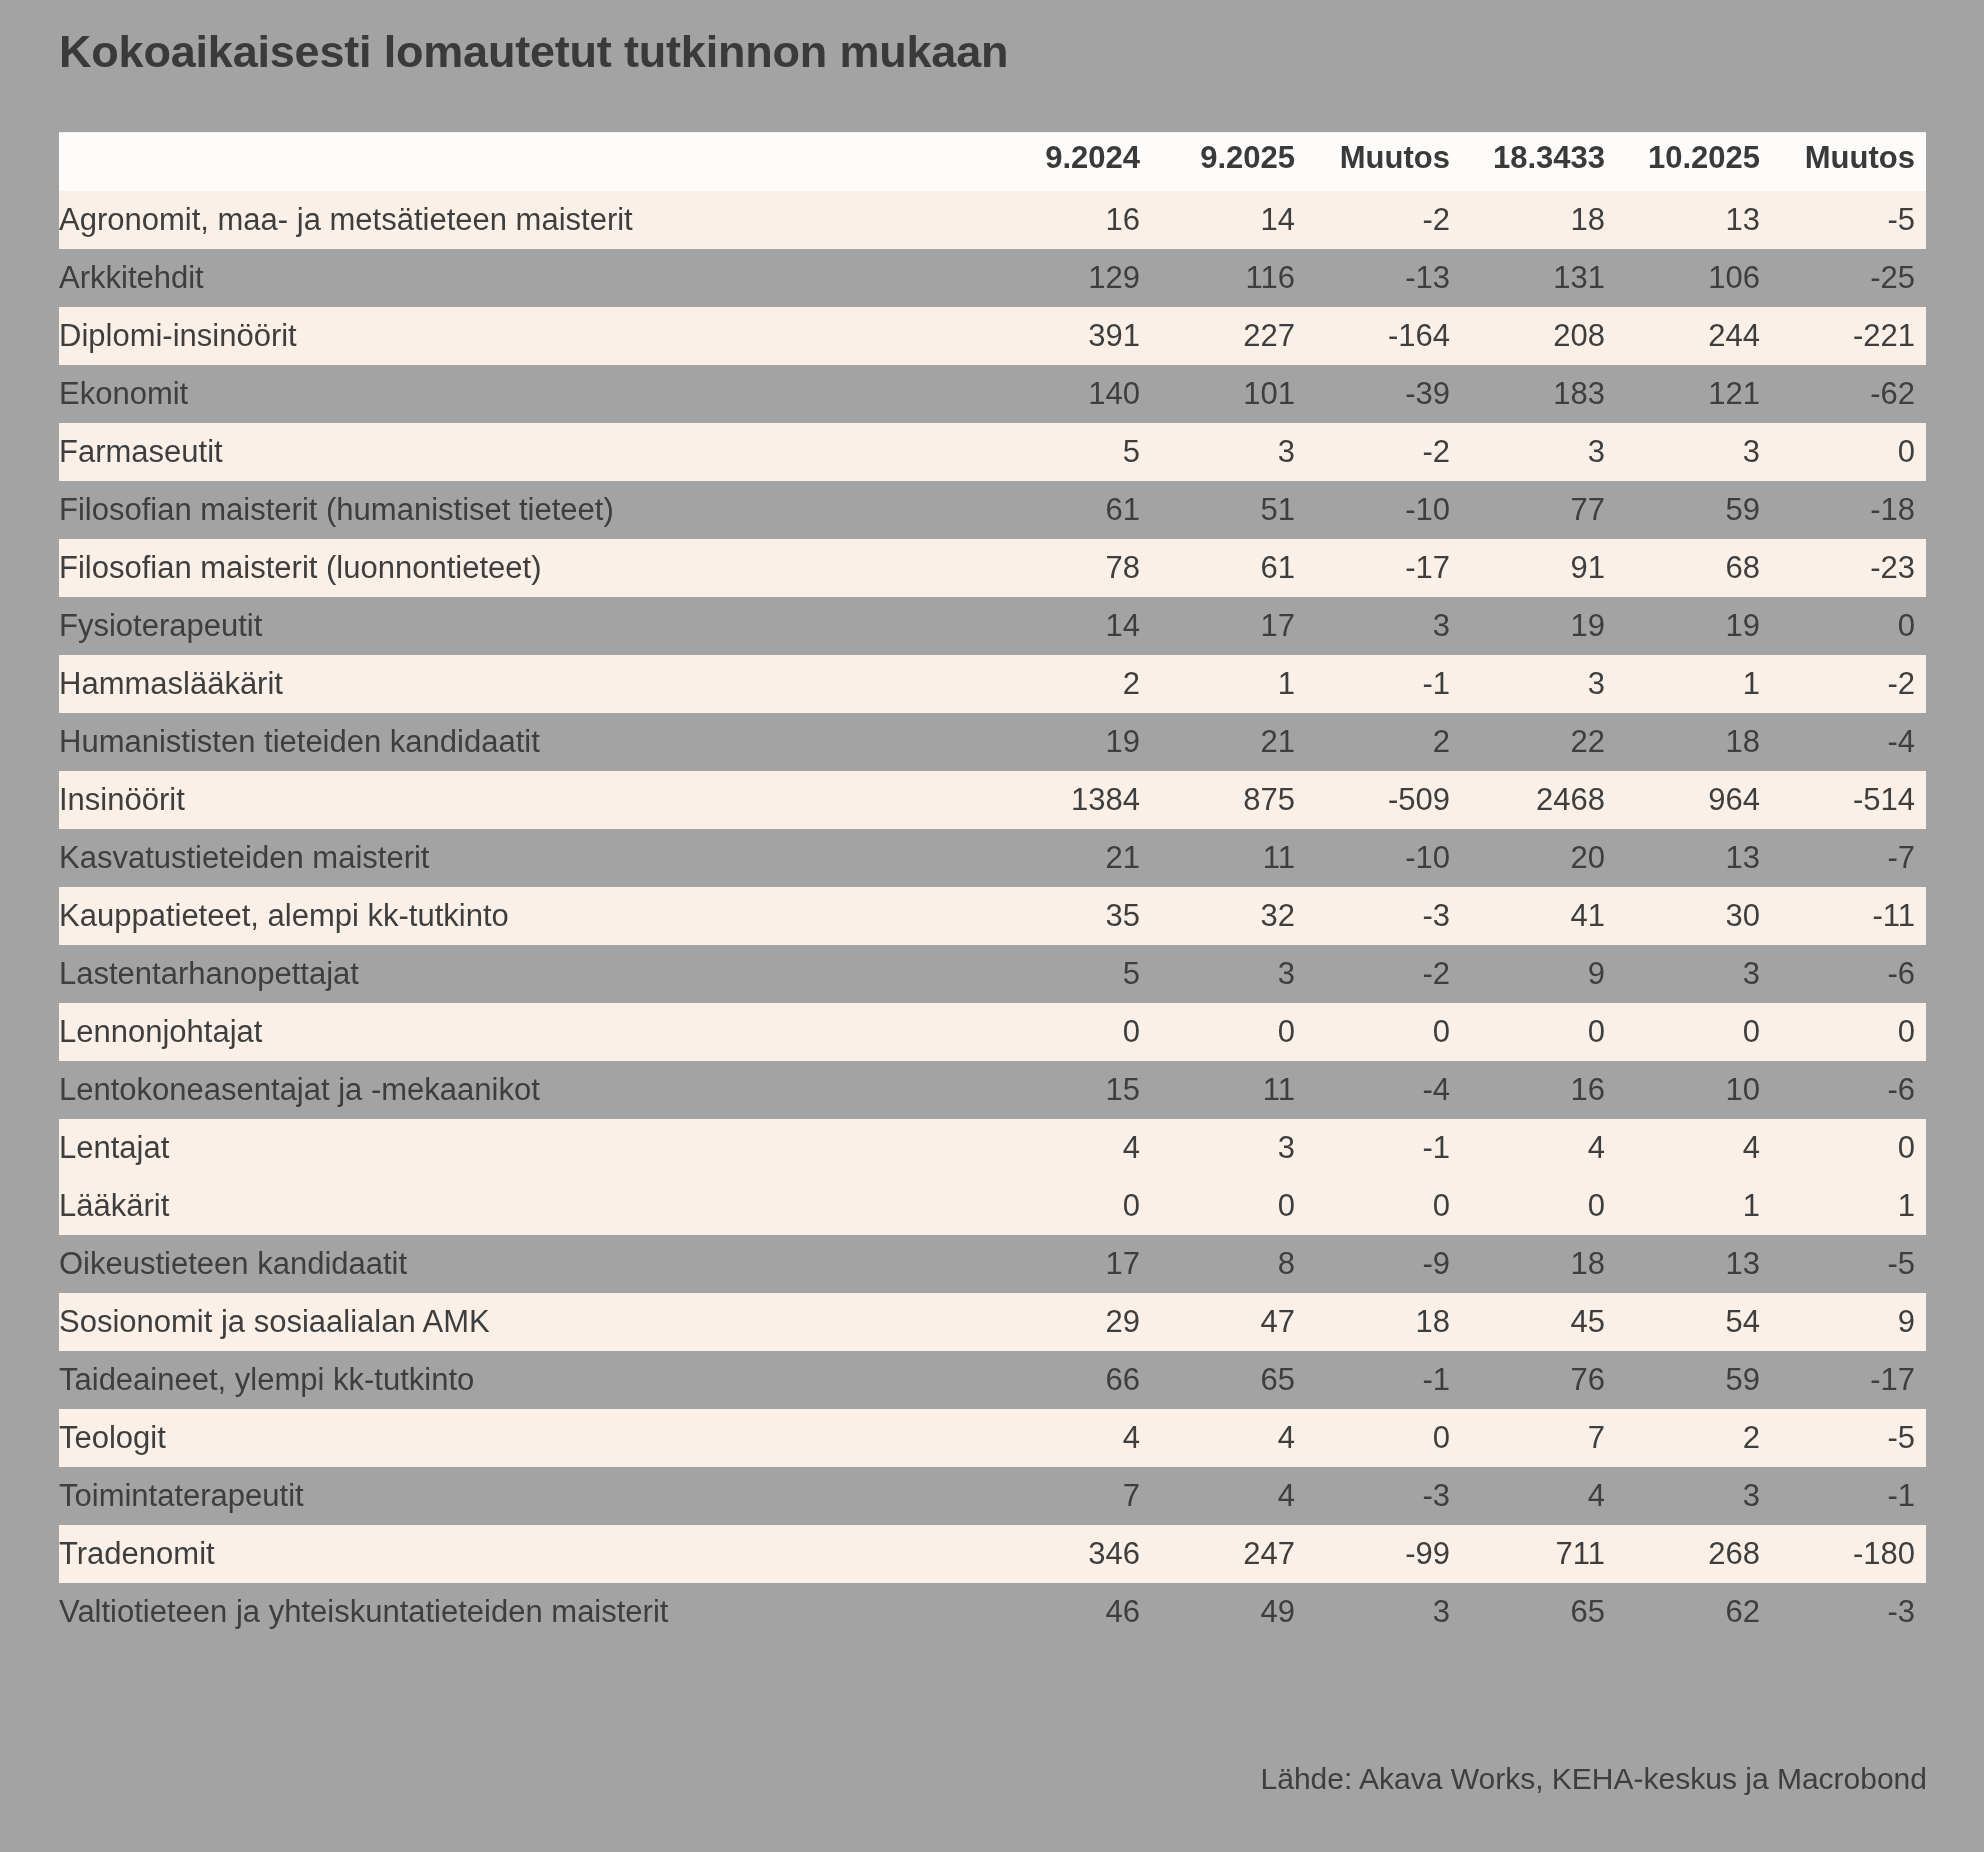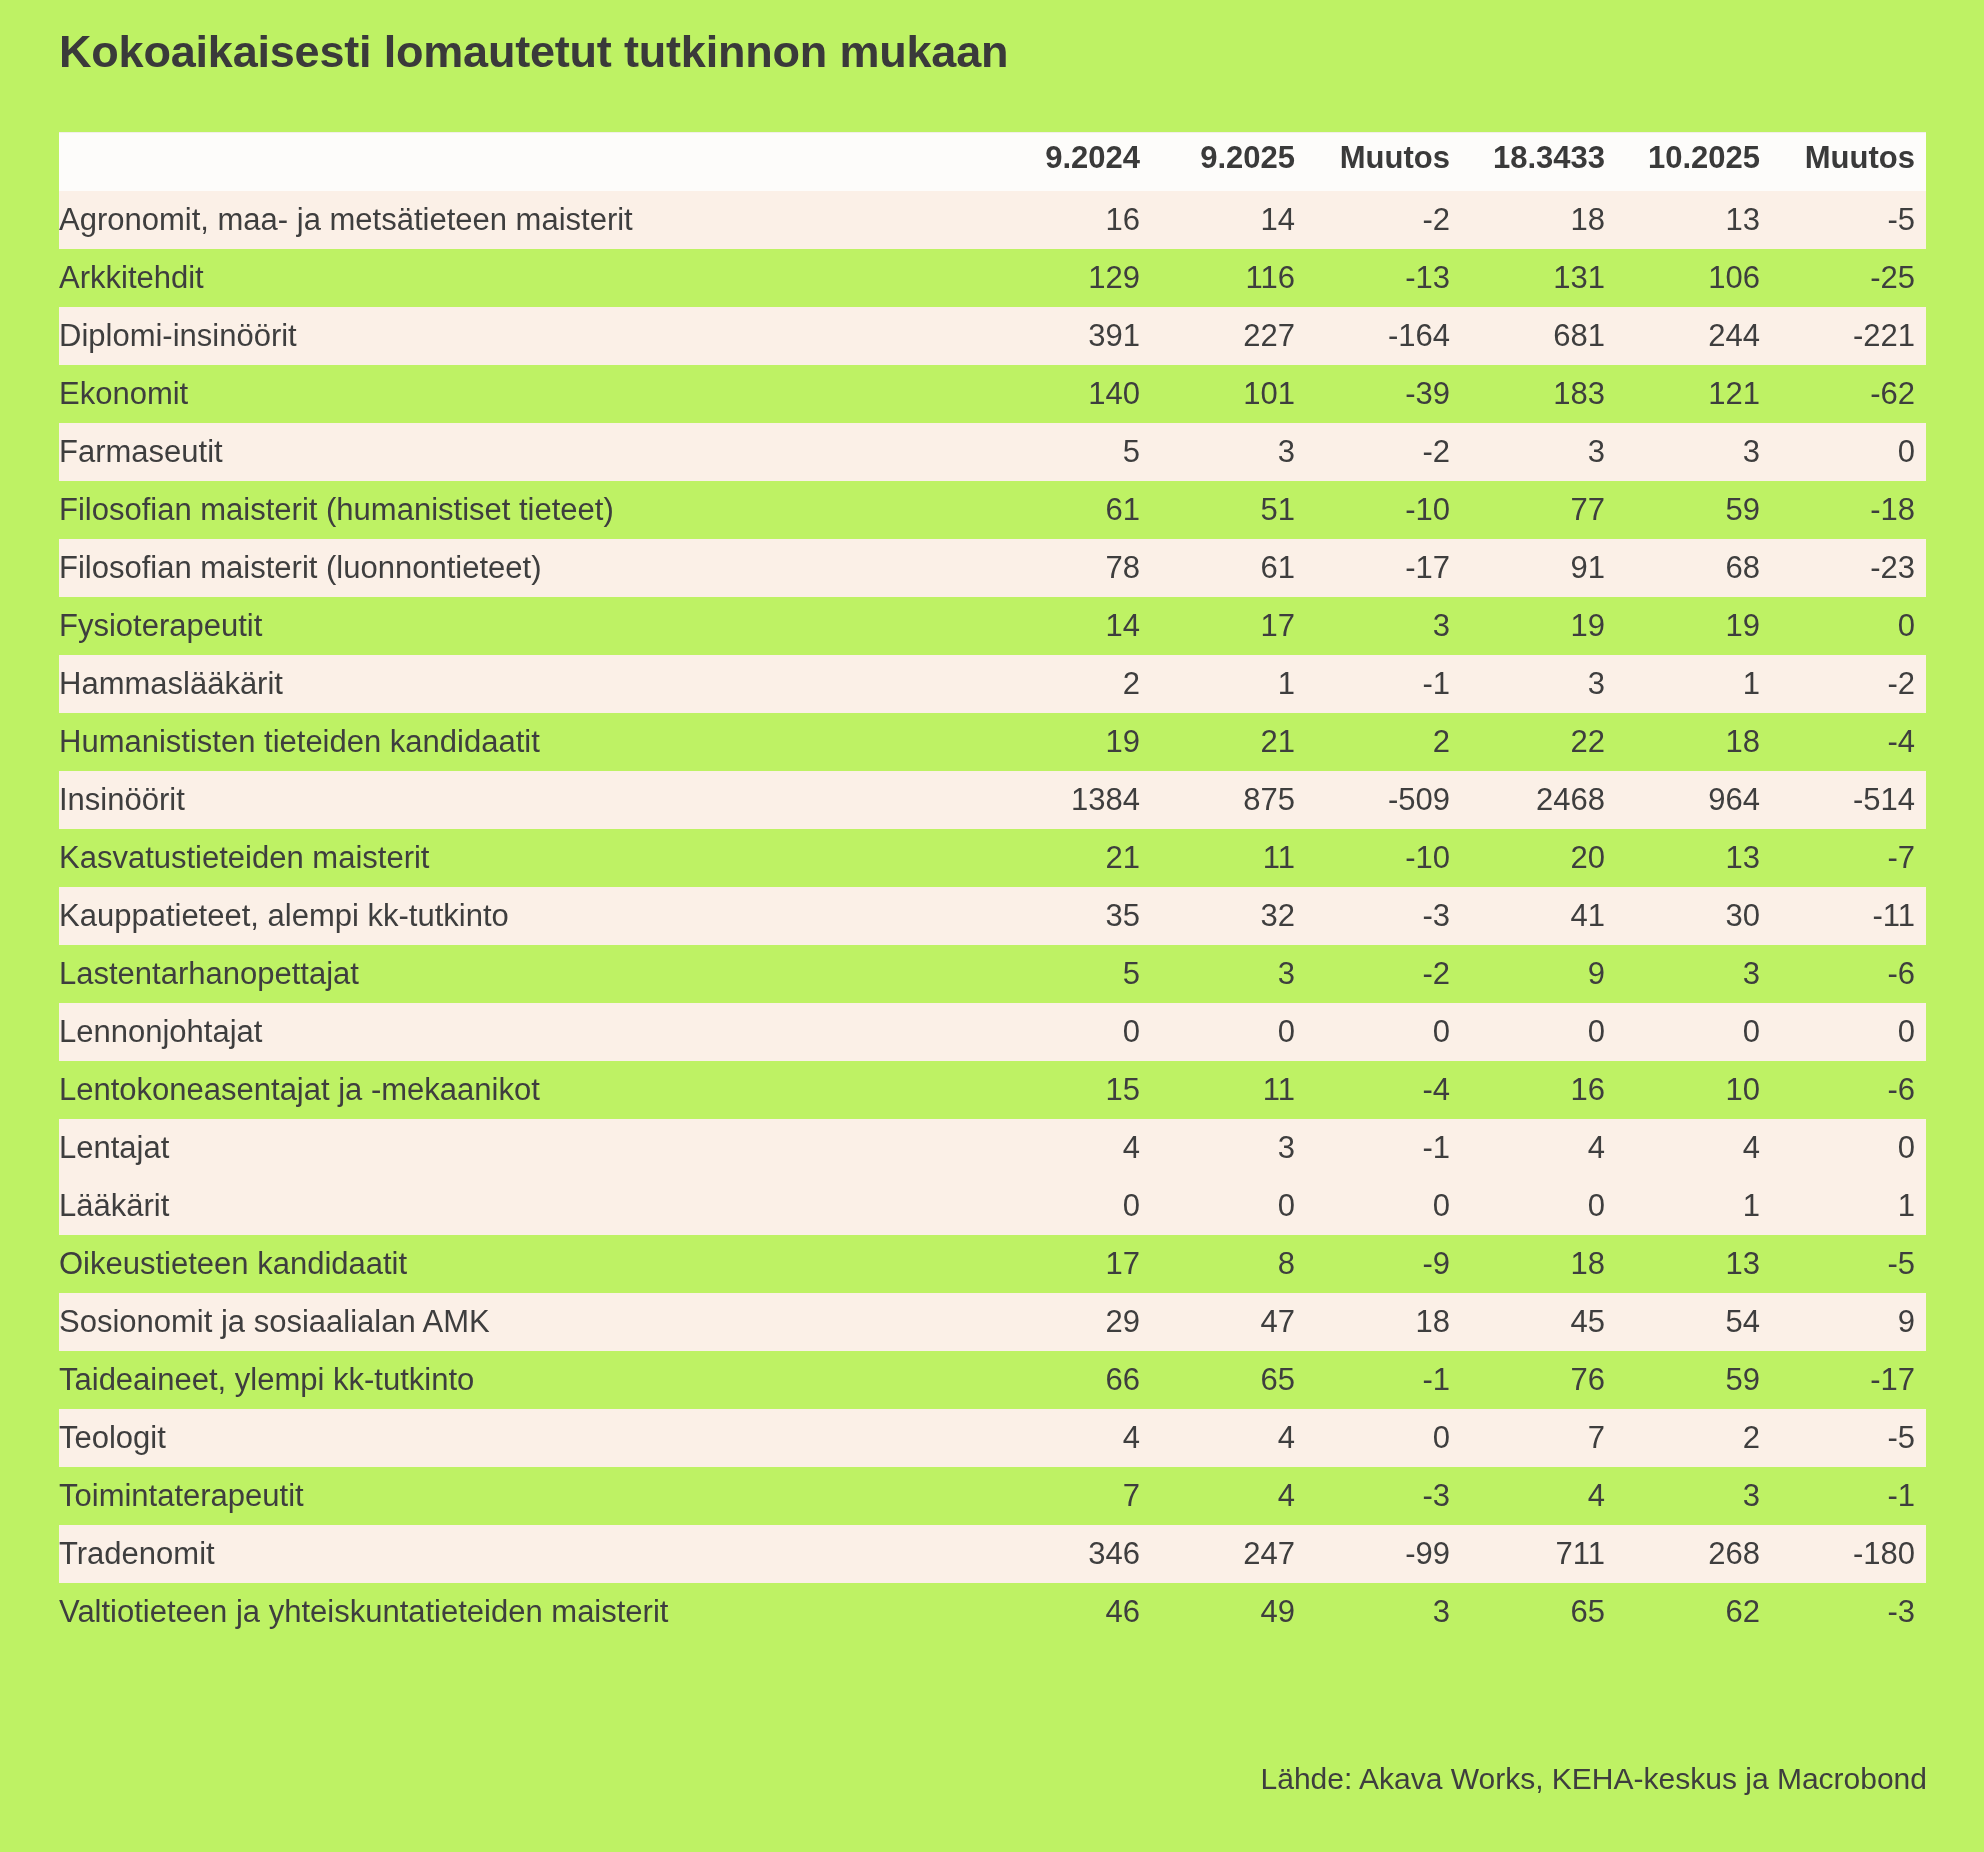--- a/index.html
+++ b/index.html
@@ -4,21 +4,21 @@
 <style>
   html, body {
     margin: 0;
     padding: 0;
     background: #ffffff;
   }
   #page {
     position: relative;
     width: 1985px;
     height: 1853px;
-    background: #bef264;
+    background: #a3a3a3;
     font-family: "Liberation Sans", "DejaVu Sans", sans-serif;
     color: #3C3C3C;
     overflow: hidden;
     box-sizing: border-box;
   }
 
   
   #title {
     position: absolute;
     left: 59px;
@@ -138,21 +138,21 @@
             <td>-13</td>
             <td>131</td>
             <td>106</td>
             <td>-25</td>
           </tr>
           <tr class="band">
             <td class="lbl">Diplomi-insinöörit</td>
             <td>391</td>
             <td>227</td>
             <td>-164</td>
-            <td>681</td>
+            <td>208</td>
             <td>244</td>
             <td>-221</td>
           </tr>
           <tr>
             <td class="lbl">Ekonomit</td>
             <td>140</td>
             <td>101</td>
             <td>-39</td>
             <td>183</td>
             <td>121</td>

